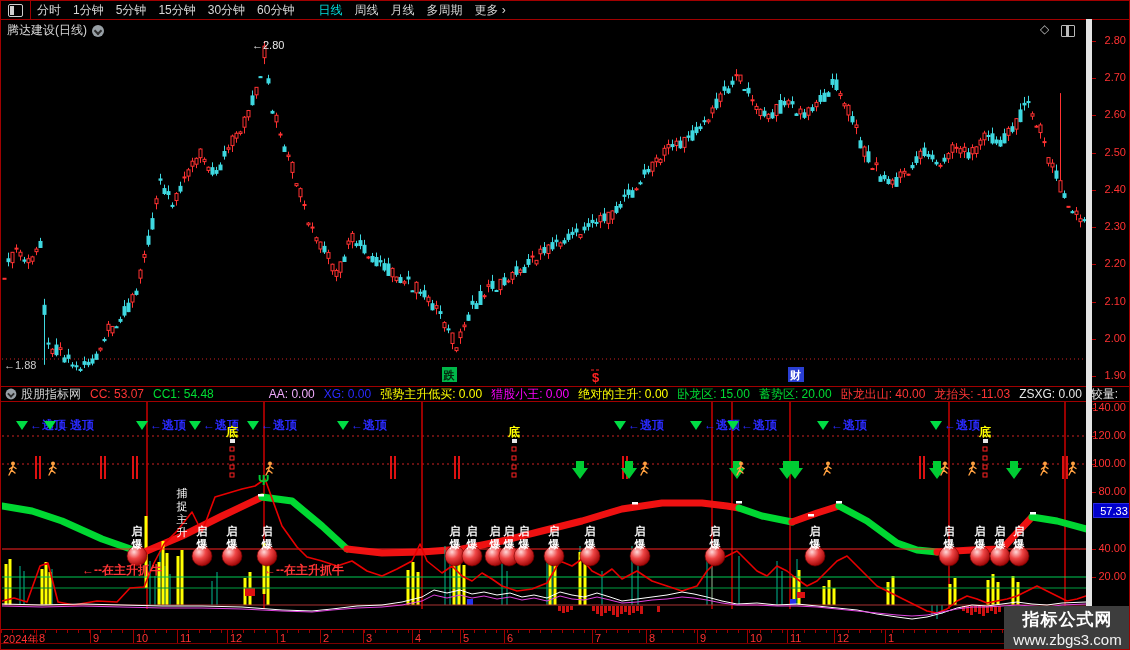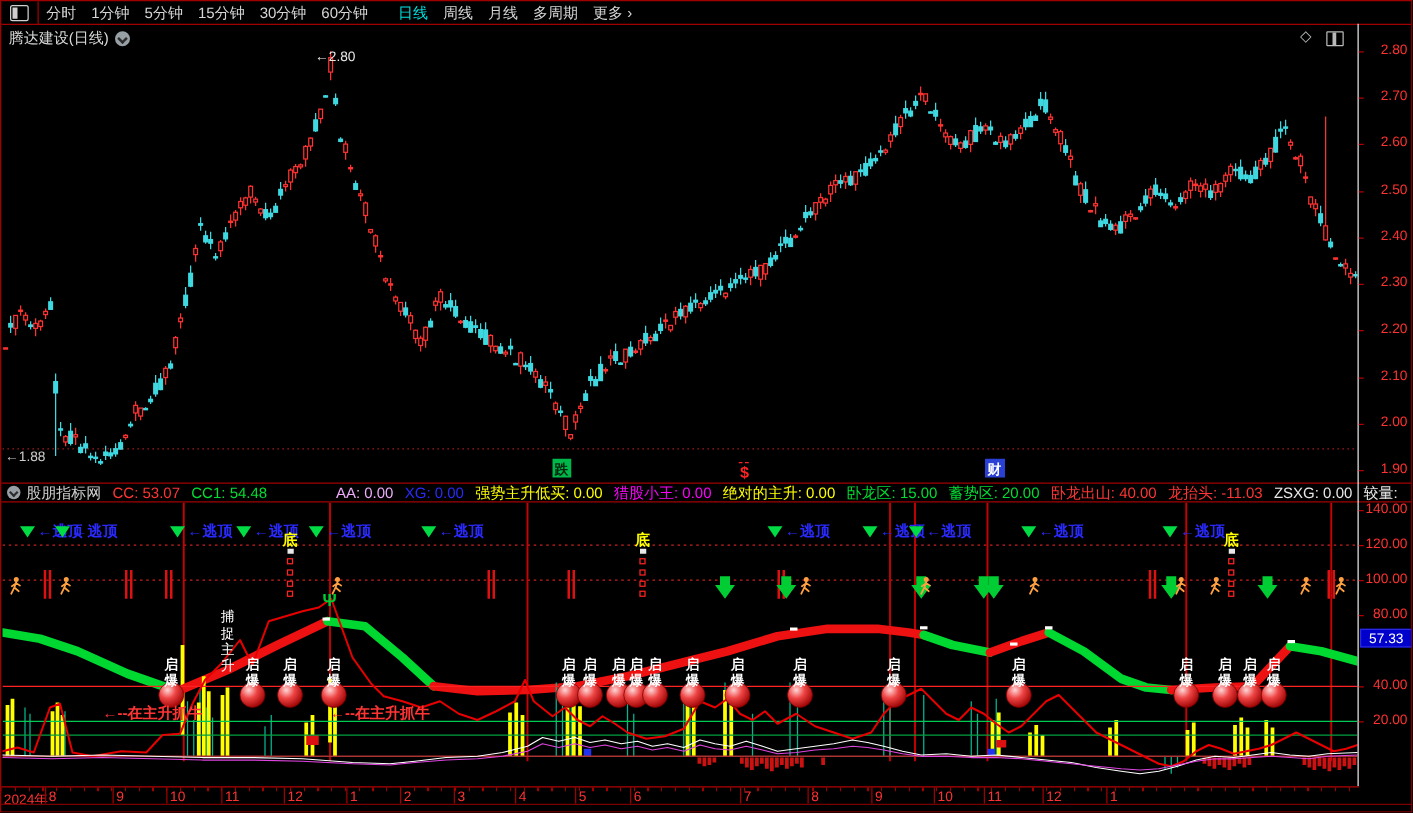--- a/index.html
+++ b/index.html
@@ -27,21 +27,21 @@
   #mainChart{position:absolute;left:1px;top:38px;}
   
   .indheader{position:absolute;left:0;top:385px;width:1128px;height:16px;box-sizing:border-box;
     border-top:1px solid #a00000;border-bottom:1px solid #a00000;display:flex;align-items:center;
     font-size:12px;color:#cfcfcf;padding-left:4px;overflow:hidden;white-space:nowrap;}
   .indheader .chev{transform:scale(.9);margin-right:4px;}
   .fld{margin-right:9px;}
   .fld.gap{margin-left:46px;}
   #indChart{position:absolute;left:1px;top:401px;}
   
-  .axiscol{position:absolute;left:1085px;top:18px;width:44px;height:610px;border-left:1px solid #e5e5e5;box-sizing:border-box;}
+  .axiscol{position:absolute;left:1085px;top:18px;width:44px;height:610px;border-left:6px solid #e5e5e5;box-sizing:border-box;}
   .axlabel{position:absolute;right:4px;color:#ff3232;font-size:11px;line-height:11px;}
   .tick{position:absolute;left:0;width:4px;height:1px;background:#b40000;}
   .badge{position:absolute;left:1px;width:42px;height:15px;background:#0000cc;color:#fff;font-size:11px;
     text-align:center;line-height:15px;border:1px solid #2a2ae0;box-sizing:border-box;}
   
   .timeline{position:absolute;left:0;top:628px;width:1086px;height:14px;border-top:1px solid #b40000;color:#ff3232;font-size:11px;}
   .minor{position:absolute;left:0;right:0;top:0;height:3px;background:repeating-linear-gradient(90deg,#a00000 0 1px,transparent 1px 11px);}
   .mt{position:absolute;top:2px;}
   .msep{position:absolute;top:0;width:1px;height:13px;background:#a00000;}
   .bottomstrip{position:absolute;left:0;top:642px;width:1128px;height:7px;border-top:1px solid #7a0000;background:#000;}
@@ -1030,13 +1030,17 @@
       <span class="mt" style="left: 749px;">10</span>
       <span class="msep" style="left: 786px;"></span>
       <span class="mt" style="left: 789px;">11</span>
       <span class="msep" style="left: 833px;"></span>
       <span class="mt" style="left: 836px;">12</span>
       <span class="msep" style="left: 884px;"></span>
       <span class="mt" style="left: 887px;">1</span>
     </div>
   <div class="bottomstrip"></div>
 
+  <div class="watermark">
+    <div class="wm1">指标公式网</div>
+    <div class="wm2">www.zbgs3.com</div>
+  </div>
 </div>
 
 </body></html>

